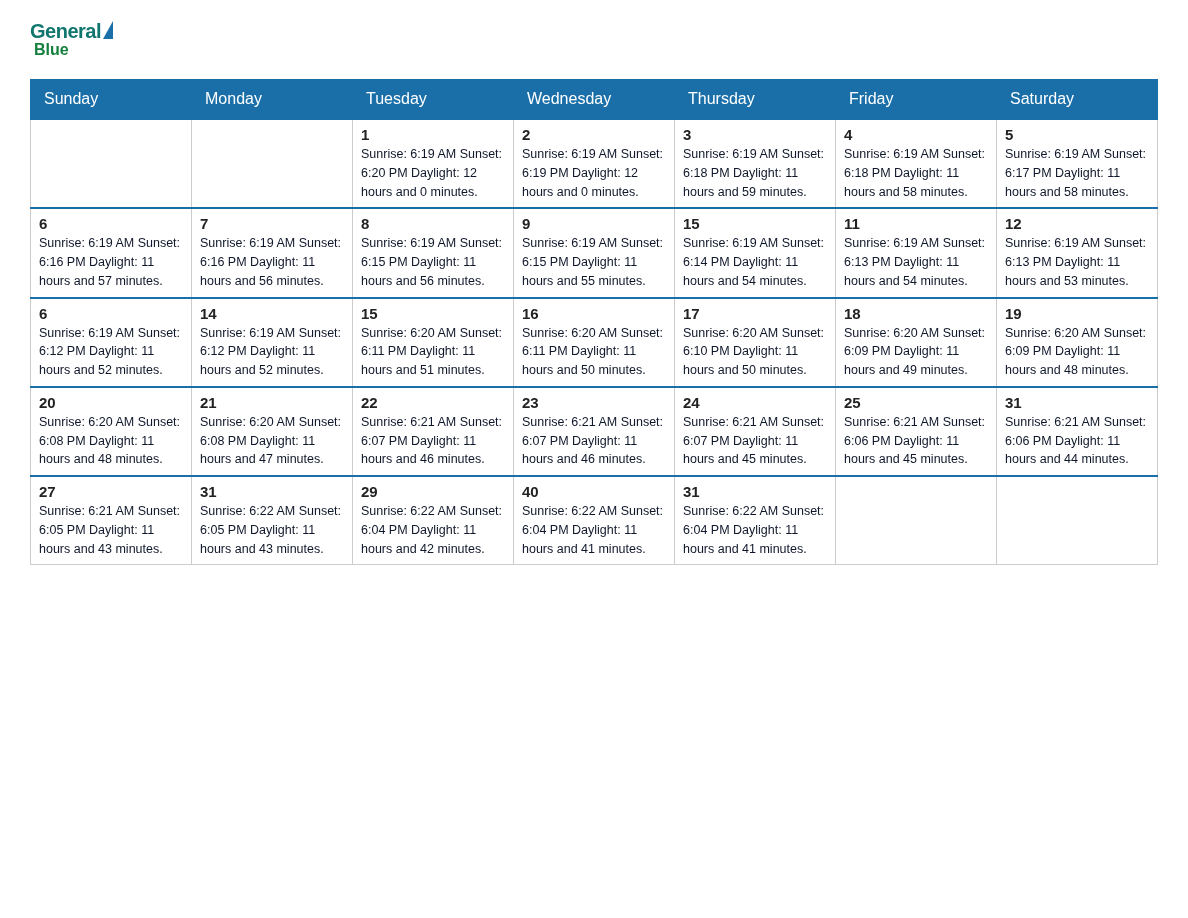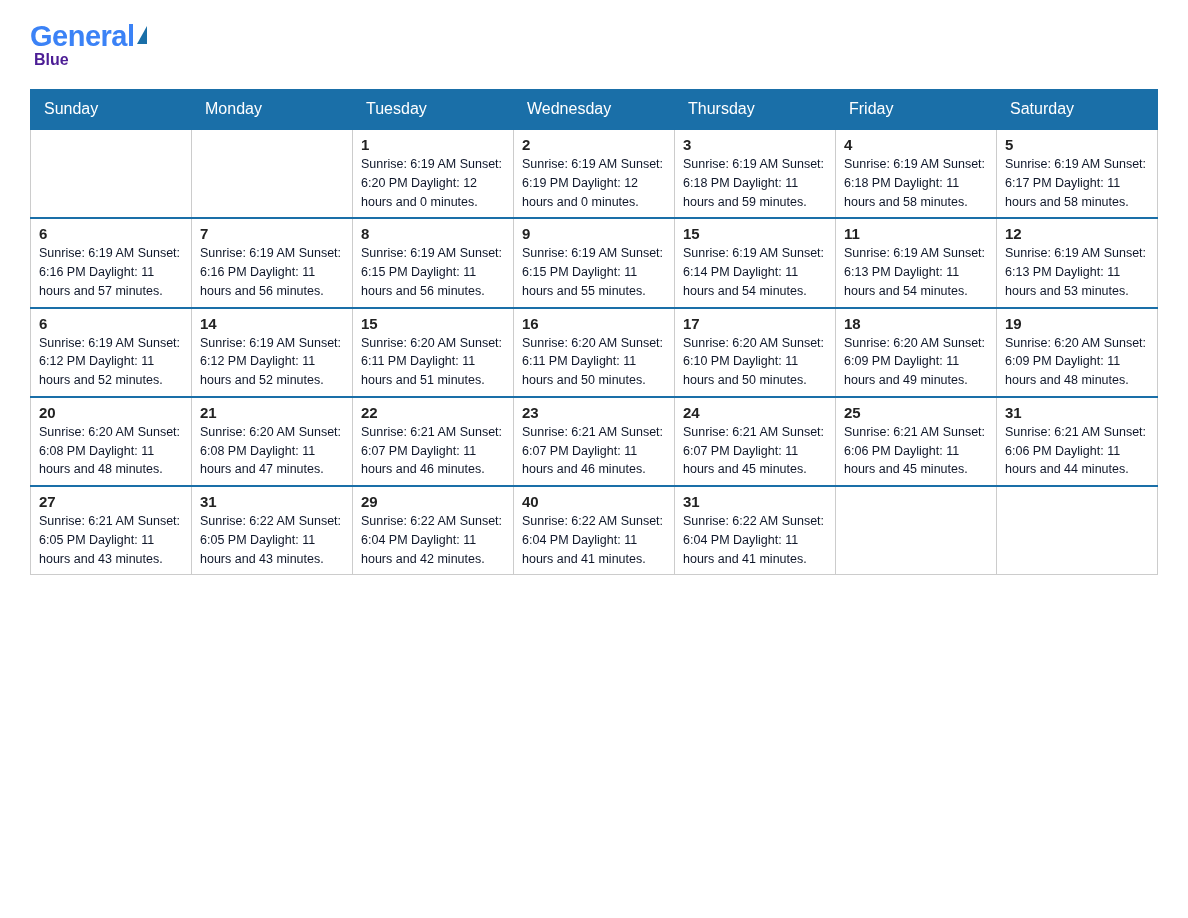--- a/index.html
+++ b/index.html
@@ -19,36 +19,36 @@
     .logo {
       display: flex;
       flex-direction: column;
       align-items: flex-start;
     }
     .logo-text {
       display: flex;
       align-items: center;
     }
     .logo-general {
-      font-size: 29px;
+      font-size: 20px;
       font-weight: bold;
-      color: #3b82f6;
+      color: #0f766e;
       letter-spacing: -0.5px;
     }
     .logo-triangle {
       width: 0;
       height: 0;
       border-left: 10px solid transparent;
       border-bottom: 18px solid #1a6fa8;
       margin-left: 2px;
       margin-top: -4px;
     }
     .logo-sub {
       font-size: 16px;
-      color: #4c1d95;
+      color: #15803d;
       font-weight: bold;
       margin-top: -2px;
       margin-left: 4px;
     }
     .title-block {
       text-align: right;
     }
     .month-year {
       font-size: 52px;
       font-weight: 300;

